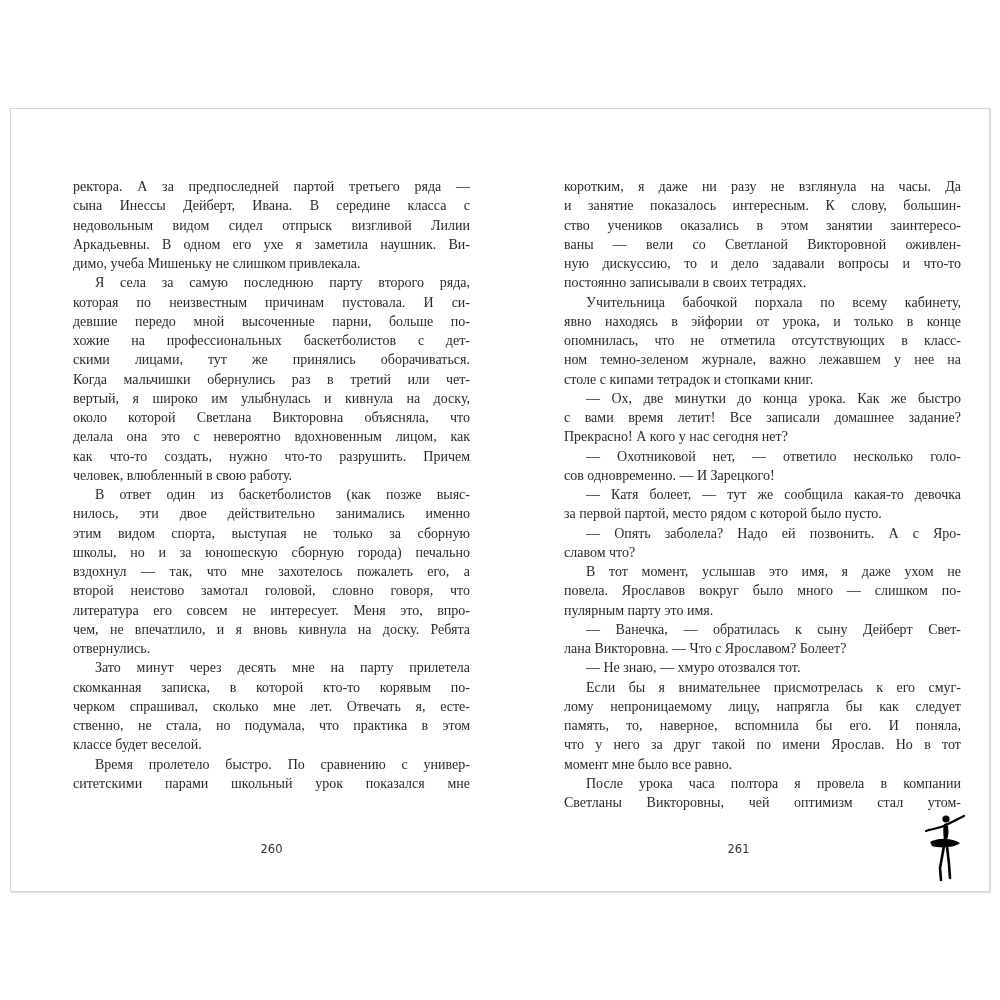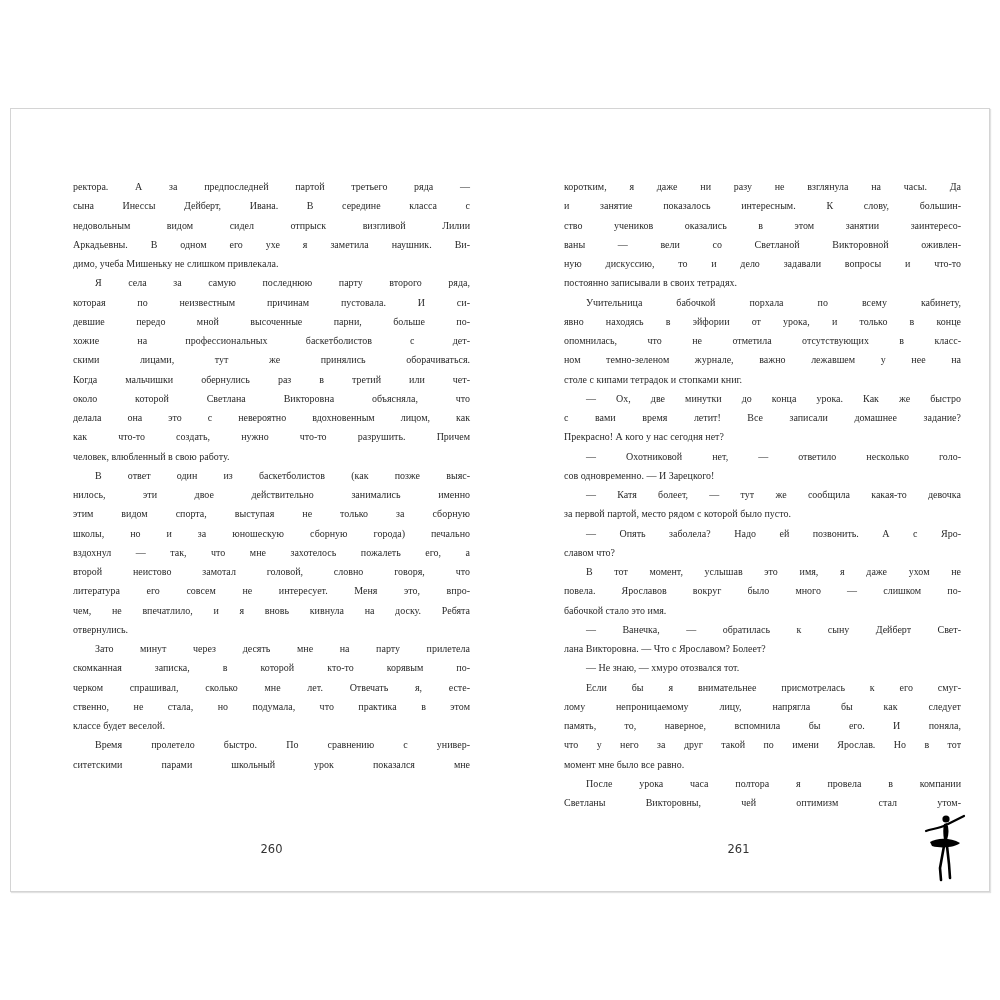--- a/index.html
+++ b/index.html
@@ -6,21 +6,21 @@
   body { width: 1000px; height: 1000px; position: relative; overflow: hidden; }
   .spread {
     position: absolute; left: 10px; top: 108px; width: 978px; height: 782px;
     border: 1px solid #d4d4d4; box-shadow: 1px 1px 1px #e2e2e2; background: #fff;
   }
   .page { position: absolute; top: 68px; width: 397px; }
   .page.left { left: 62px; }
   .page.right { left: 529px; margin-left: 24px; }
   .text {
     font-family: "Liberation Serif", "DejaVu Serif", serif;
-    font-size: 10px; line-height: 19.25px; color: #2a2a2a;
+    font-size: 14px; line-height: 19.25px; color: #2a2a2a;
     text-align: justify; hyphens: manual;
   }
   .line { display: block; white-space: nowrap; text-align: justify; text-align-last: justify; height: 19.25px; overflow: visible; }
   .line.last { text-align-last: left; }
   .line.indent { padding-left: 22px; }
   .folio {
     position: absolute; top: 744px; width: 397px; text-align: center;
     font-family: "DejaVu Sans", sans-serif; font-size: 11.5px; color: #333;
   }
   .folio.left { left: 62px; top: 733px; }
@@ -36,20 +36,21 @@
       <span class="line">сына Инессы Дейберт, Ивана. В середине класса с</span>
       <span class="line">недовольным видом сидел отпрыск визгливой Лилии</span>
       <span class="line">Аркадьевны. В одном его ухе я заметила наушник. Ви-</span>
       <span class="line last">димо, учеба Мишеньку не слишком привлекала.</span>
       <span class="line indent">Я села за самую последнюю парту второго ряда,</span>
       <span class="line">которая по неизвестным причинам пустовала. И си-</span>
       <span class="line">девшие передо мной высоченные парни, больше по-</span>
       <span class="line">хожие на профессиональных баскетболистов с дет-</span>
       <span class="line">скими лицами, тут же принялись оборачиваться.</span>
       <span class="line">Когда мальчишки обернулись раз в третий или чет-</span>
+      <span class="line">вертый, я широко им улыбнулась и кивнула на доску,</span>
       <span class="line">около которой Светлана Викторовна объясняла, что</span>
       <span class="line">делала она это с невероятно вдохновенным лицом, как</span>
       <span class="line">как что-то создать, нужно что-то разрушить. Причем</span>
       <span class="line last">человек, влюбленный в свою работу.</span>
       <span class="line indent">В ответ один из баскетболистов (как позже выяс-</span>
       <span class="line">нилось, эти двое действительно занимались именно</span>
       <span class="line">этим видом спорта, выступая не только за сборную</span>
       <span class="line">школы, но и за юношескую сборную города) печально</span>
       <span class="line">вздохнул — так, что мне захотелось пожалеть его, а</span>
       <span class="line">второй неистово замотал головой, словно говоря, что</span>
@@ -80,21 +81,21 @@
       <span class="line">с вами время летит! Все записали домашнее задание?</span>
       <span class="line last">Прекрасно! А кого у нас сегодня нет?</span>
       <span class="line indent">— Охотниковой нет, — ответило несколько голо-</span>
       <span class="line last">сов одновременно. — И Зарецкого!</span>
       <span class="line indent">— Катя болеет, — тут же сообщила какая-то девочка</span>
       <span class="line last">за первой партой, место рядом с которой было пусто.</span>
       <span class="line indent">— Опять заболела? Надо ей позвонить. А с Яро-</span>
       <span class="line last">славом что?</span>
       <span class="line indent">В тот момент, услышав это имя, я даже ухом не</span>
       <span class="line">повела. Ярославов вокруг было много — слишком по-</span>
-      <span class="line last">бабочкой стало это имя.</span>
+      <span class="line last">пулярным парту это имя.</span>
       <span class="line indent">— Ванечка, — обратилась к сыну Дейберт Свет-</span>
       <span class="line last">лана Викторовна. — Что с Ярославом? Болеет?</span>
       <span class="line indent last">— Не знаю, — хмуро отозвался тот.</span>
       <span class="line indent">Если бы я внимательнее присмотрелась к его смуг-</span>
       <span class="line">лому непроницаемому лицу, напрягла бы как следует</span>
       <span class="line">память, то, наверное, вспомнила бы его. И поняла,</span>
       <span class="line">что у него за друг такой по имени Ярослав. Но в тот</span>
       <span class="line last">момент мне было все равно.</span>
       <span class="line indent">После урока часа полтора я провела в компании</span>
       <span class="line">Светланы Викторовны, чей оптимизм стал утом-</span>

